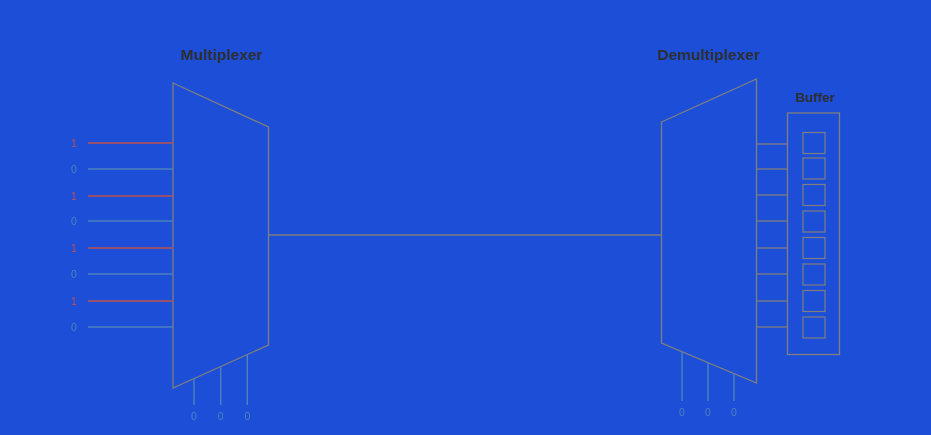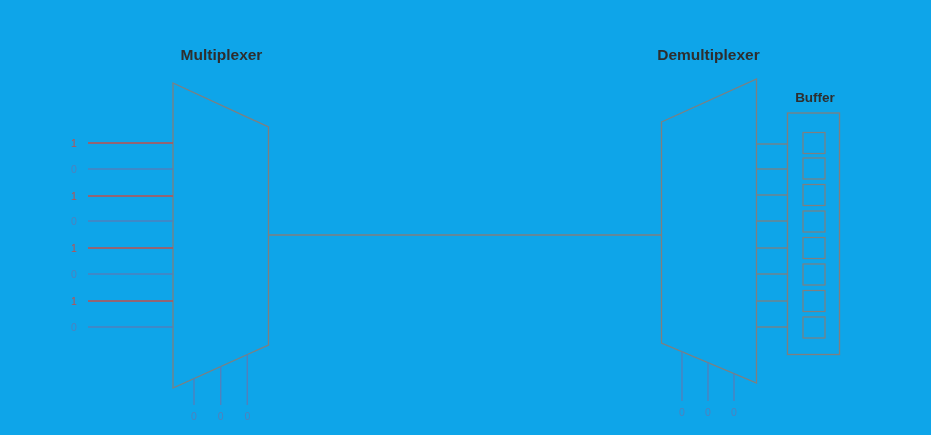--- a/index.html
+++ b/index.html
@@ -4,21 +4,21 @@
 <style>
   html, body {
     margin: 0;
     padding: 0;
     background: #ffffff;
   }
   .stage {
     position: relative;
     width: 931px;
     height: 435px;
-    background: #0ea5e9;
+    background: #1d4ed8;
     overflow: hidden;
     font-family: "Liberation Sans", sans-serif;
   }
   svg text {
     font-family: "Liberation Sans", sans-serif;
   }
   .title-label {
     font-size: 15.5px;
     font-weight: 600;
   }

